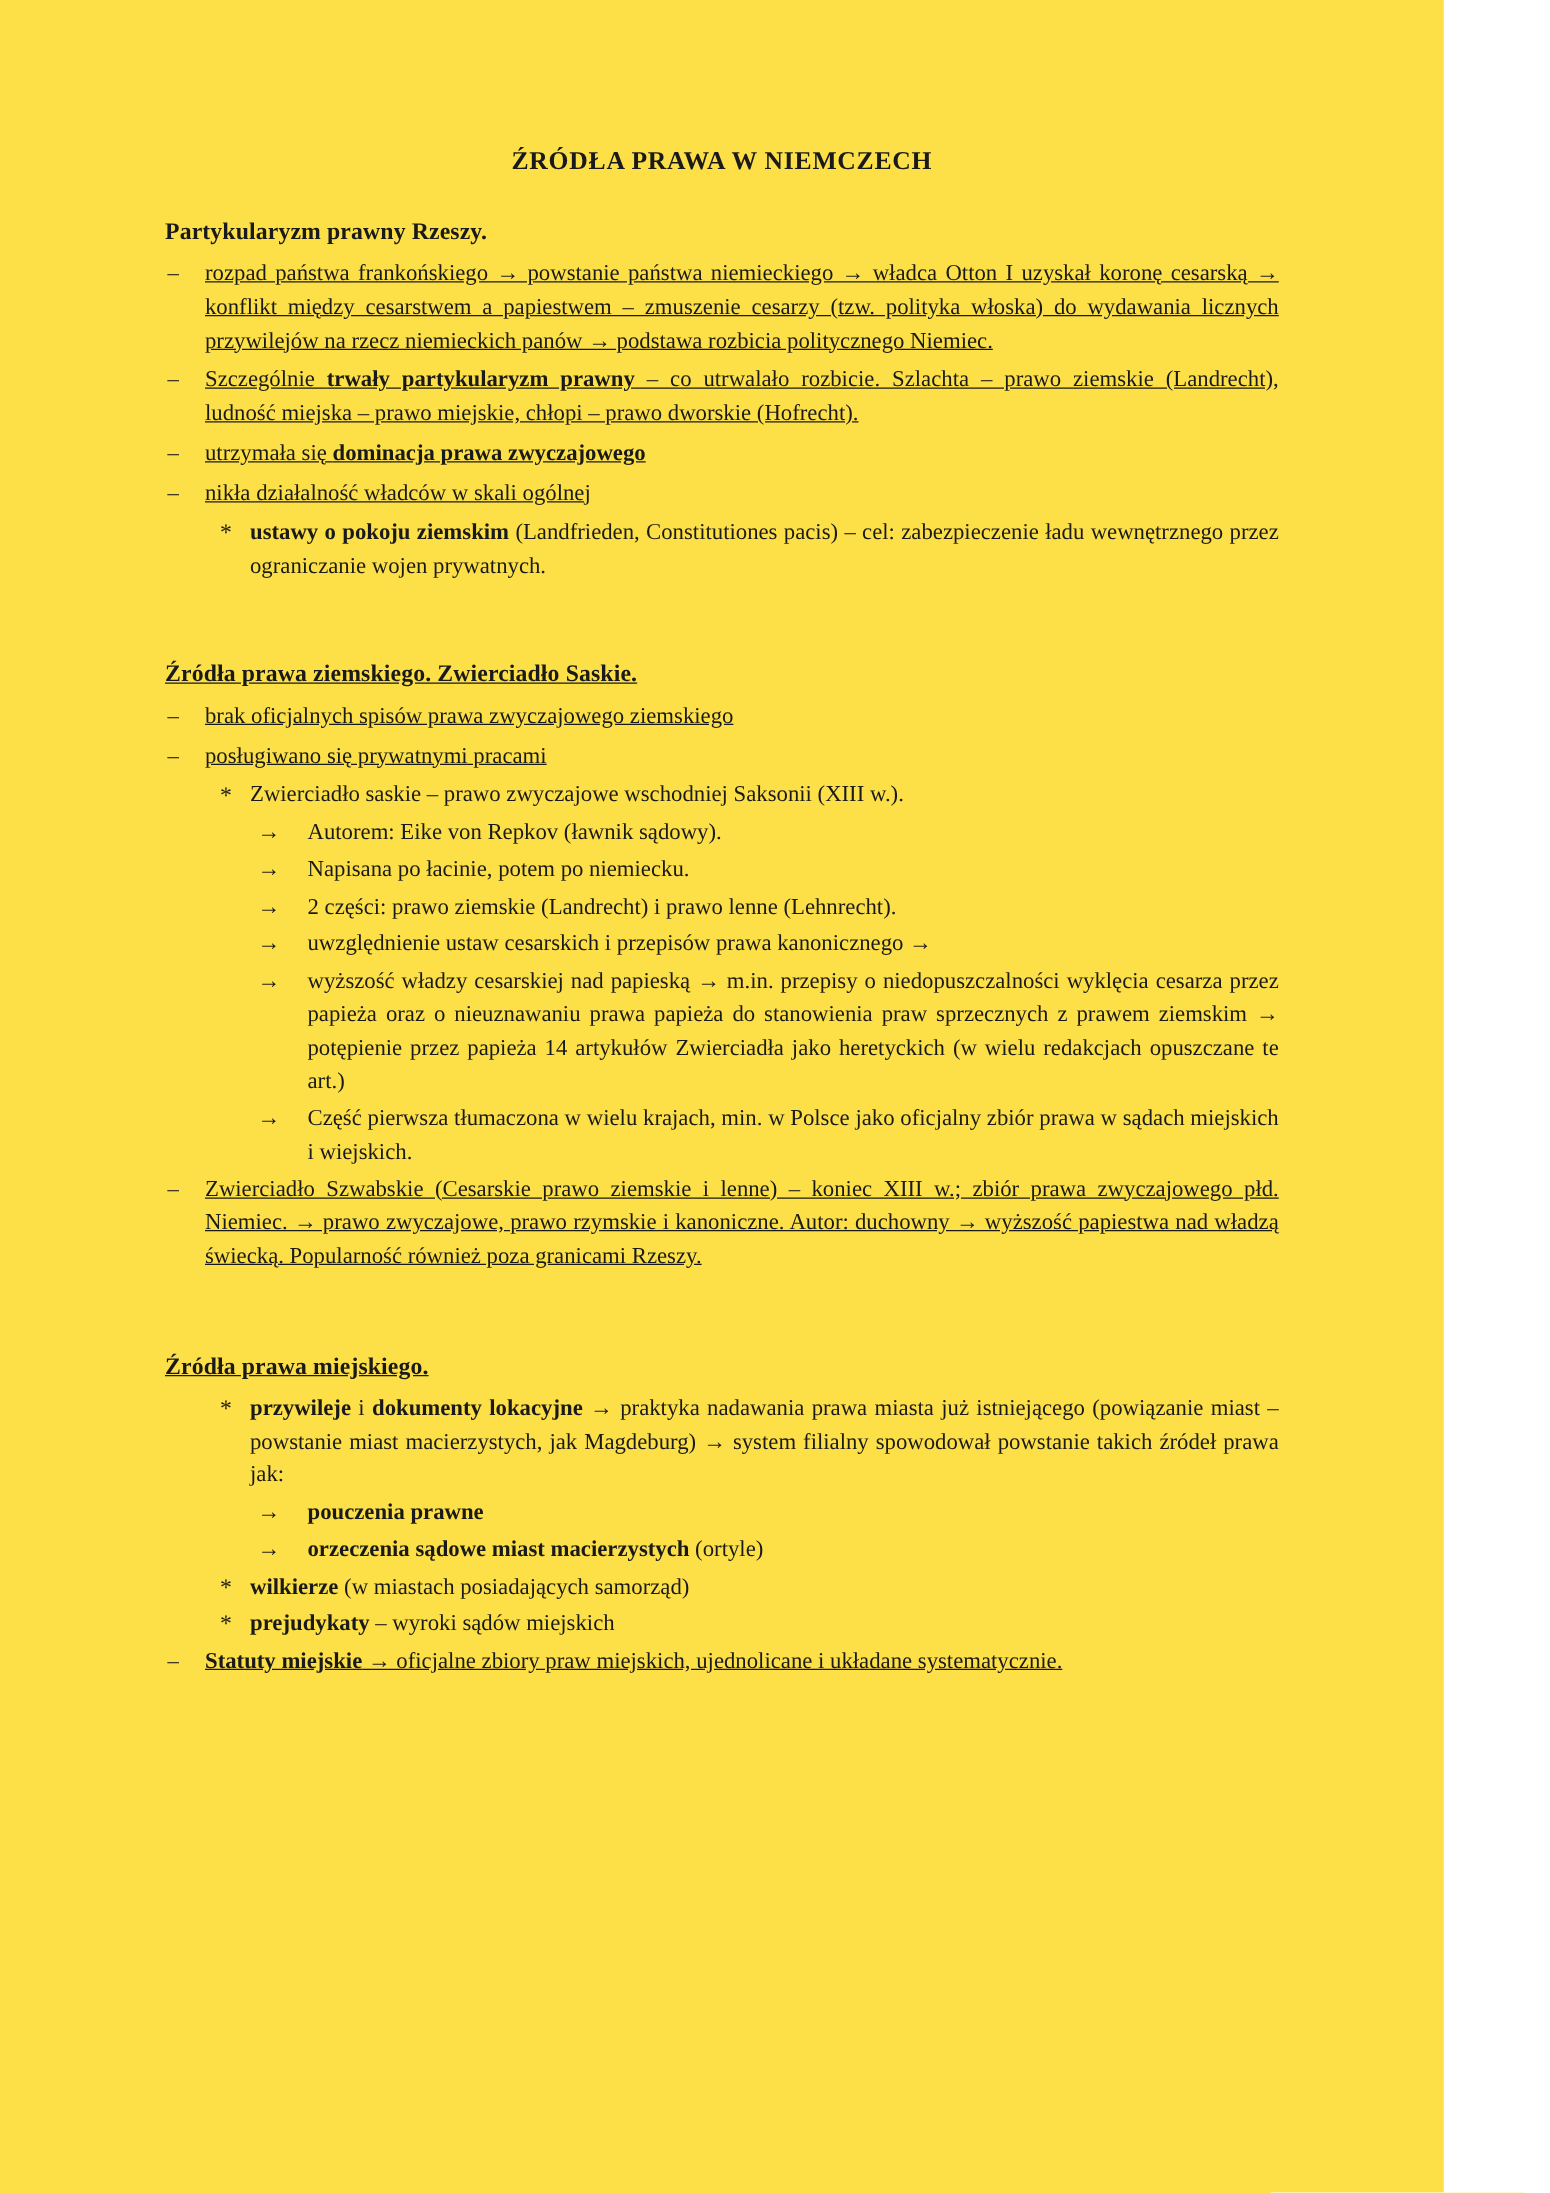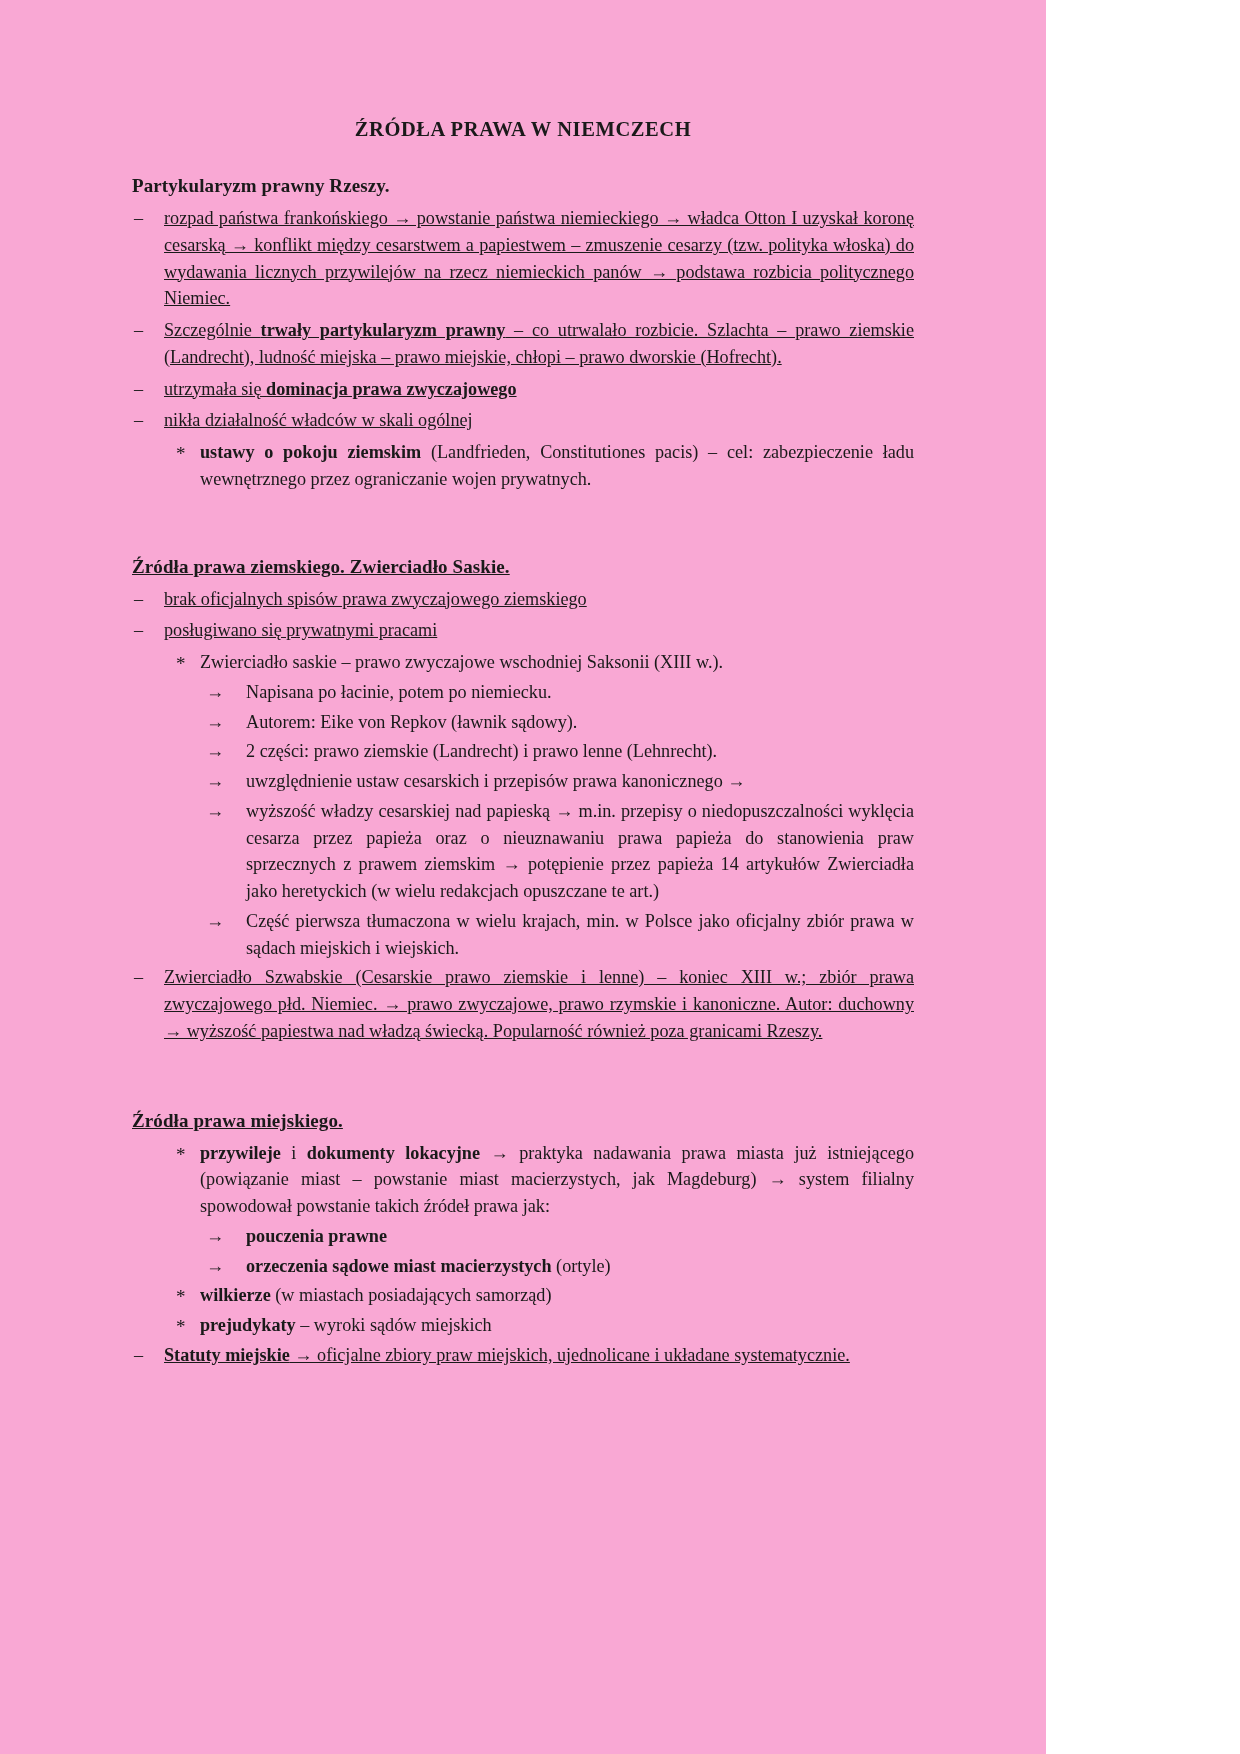--- a/index.html
+++ b/index.html
@@ -7,25 +7,25 @@
     padding: 0;
     background: #ffffff;
   }
   body {
     width: 1240px;
     min-height: 1754px;
     font-family: "Liberation Serif", serif;
     color: #1a1a1a;
   }
   .page {
-    width: 1046px;
+    width: 1155px;
     min-height: 1754px;
     box-sizing: border-box;
     padding: 118px 132px 60px 132px;
-    background: #f9a8d4;
+    background: #fde047;
   }
   .doc-title {
     text-align: center;
     font-size: 20.5px;
     font-weight: bold;
     letter-spacing: 0.6px;
     margin: 0 0 34px 0;
     font-family: "Liberation Serif", serif;
   }
   .section-heading {
@@ -127,22 +127,22 @@
   <div>
     <div class="section-heading spaced">Źródła prawa ziemskiego. Zwierciadło Saskie.</div>
     <ul class="lvl1">
       <li class="dash">brak oficjalnych spisów prawa zwyczajowego ziemskiego</li>
       <li class="dash">posługiwano się prywatnymi pracami</li>
     </ul>
     <ul class="lvl2">
       <li class="star">Zwierciadło saskie – prawo zwyczajowe wschodniej Saksonii (XIII w.).</li>
     </ul>
     <ul class="lvl3">
+      <li class="arrow">Autorem: Eike von Repkov (ławnik sądowy).</li>
       <li class="arrow">Napisana po łacinie, potem po niemiecku.</li>
-      <li class="arrow">Autorem: Eike von Repkov (ławnik sądowy).</li>
       <li class="arrow">2 części: prawo ziemskie (Landrecht) i prawo lenne (Lehnrecht).</li>
       <li class="arrow">uwzględnienie ustaw cesarskich i przepisów prawa kanonicznego →</li>
       <li class="arrow">wyższość władzy cesarskiej nad papieską → m.in. przepisy o niedopuszczalności wyklęcia cesarza przez papieża oraz o nieuznawaniu prawa papieża do stanowienia praw sprzecznych z prawem ziemskim → potępienie przez papieża 14 artykułów Zwierciadła jako heretyckich (w wielu redakcjach opuszczane te art.)</li>
       <li class="arrow">Część pierwsza tłumaczona w wielu krajach, min. w Polsce jako oficjalny zbiór prawa w sądach miejskich i wiejskich.</li>
     </ul>
     <ul class="lvl1">
       <li class="dash">Zwierciadło Szwabskie (Cesarskie prawo ziemskie i lenne) – koniec XIII w.; zbiór prawa zwyczajowego płd. Niemiec. → prawo zwyczajowe, prawo rzymskie i kanoniczne. Autor: duchowny → wyższość papiestwa nad władzą świecką. Popularność również poza granicami Rzeszy.</li>
     </ul>
   </div>
 

